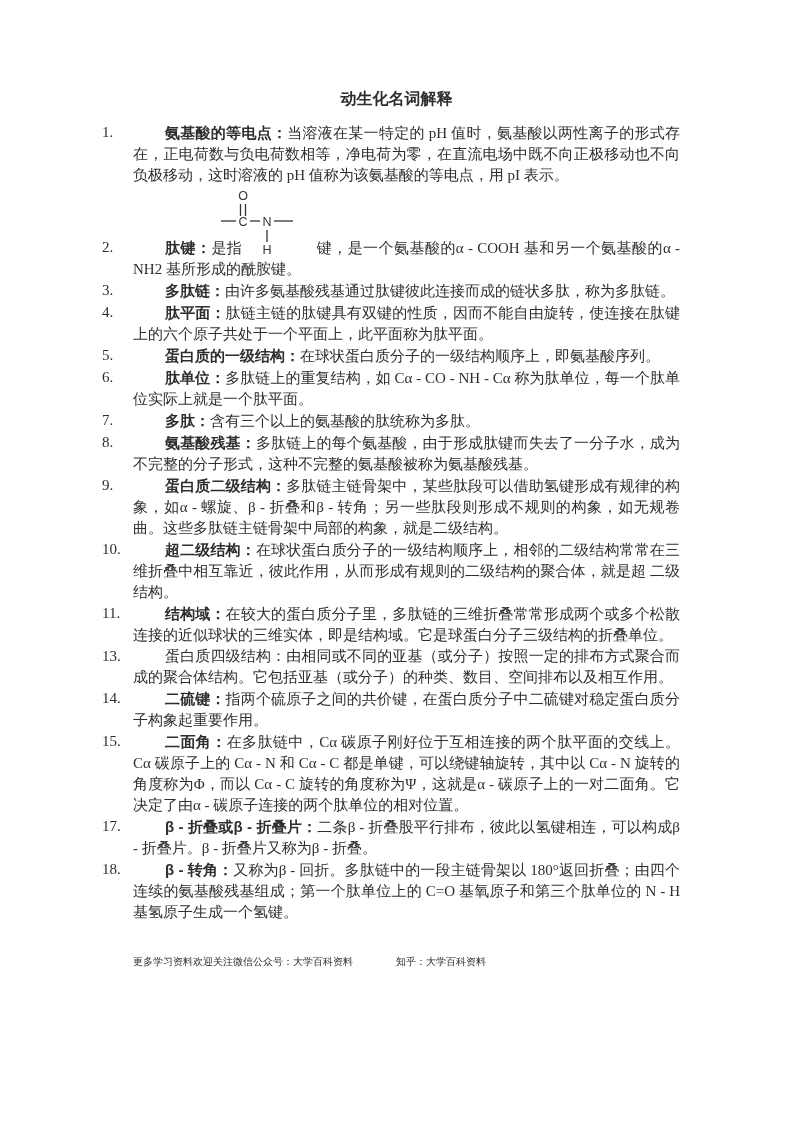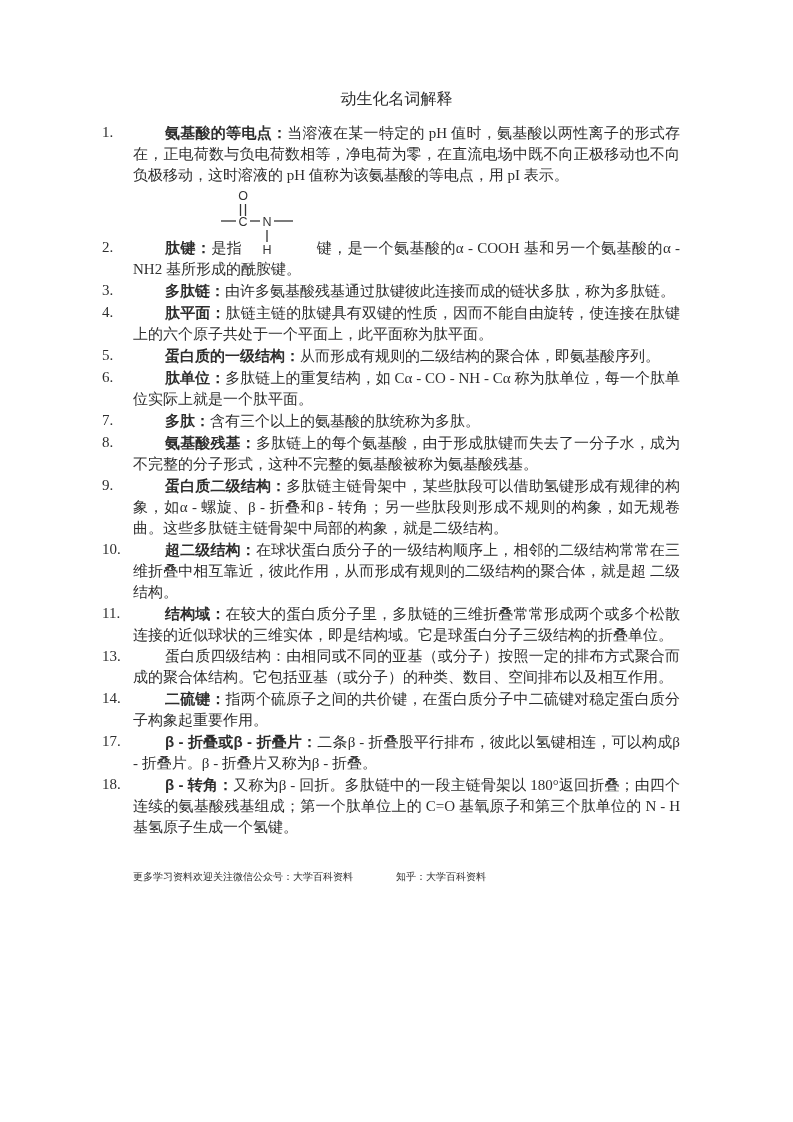--- a/index.html
+++ b/index.html
@@ -10,21 +10,21 @@
     color:#2e2e2e;
     font-family:"Liberation Serif","DejaVu Serif",serif;
     font-size:15px;line-height:21px;
     overflow:hidden;
     box-sizing:border-box;
   }
   .title{
     margin:0 0 13px 0;
     padding-top:88px;
     text-align:center;
-    font-weight:400;
+    font-weight:700;
     font-size:16px;
     font-family:"Liberation Sans","DejaVu Sans",sans-serif;
   }
   .list{
     margin:0 113px 0 133px;
     text-align:justify;
   }
   .item{position:relative;}
   .num{
     position:absolute;
@@ -92,21 +92,21 @@
       <span class="term">多肽链：</span><span>由许多氨基酸残基通过肽键彼此连接而成的链状多肽，称为多肽链。</span>
     </div>
 
     <div class="item">
       <span class="num">4.</span>
       <span class="term">肽平面：</span><span>肽链主链的肽键具有双键的性质，因而不能自由旋转，使连接在肽键上的六个原子共处于一个平面上，此平面称为肽平面。</span>
     </div>
 
     <div class="item">
       <span class="num">5.</span>
-      <span class="term">蛋白质的一级结构：</span><span>从而形成有规则的二级结构的聚合体，即氨基酸序列。</span>
+      <span class="term">蛋白质的一级结构：</span><span>在球状蛋白质分子的一级结构顺序上，即氨基酸序列。</span>
     </div>
 
     <div class="item">
       <span class="num">6.</span>
       <span class="term">肽单位：</span><span>多肽链上的重复结构，如 Cα - CO - NH - Cα 称为肽单位，每一个肽单位实际上就是一个肽平面。</span>
     </div>
 
     <div class="item">
       <span class="num">7.</span>
       <span class="term">多肽：</span><span>含有三个以上的氨基酸的肽统称为多肽。</span>
@@ -136,20 +136,24 @@
     <div class="item">
       <span class="num">13.</span>
       <span class="term plain">蛋白质四级结构：</span><span>由相同或不同的亚基（或分子）按照一定的排布方式聚合而成的聚合体结构。它包括亚基（或分子）的种类、数目、空间排布以及相互作用。</span>
     </div>
 
     <div class="item">
       <span class="num">14.</span>
       <span class="term">二硫键：</span><span>指两个硫原子之间的共价键，在蛋白质分子中二硫键对稳定蛋白质分子构象起重要作用。</span>
     </div>
 
+    <div class="item">
+      <span class="num">15.</span>
+      <span class="term">二面角：</span><span>在多肽链中，Cα 碳原子刚好位于互相连接的两个肽平面的交线上。Cα 碳原子上的 Cα - N 和 Cα - C 都是单键，可以绕键轴旋转，其中以 Cα - N 旋转的角度称为Φ，而以 Cα - C 旋转的角度称为Ψ，这就是α - 碳原子上的一对二面角。它决定了由α - 碳原子连接的两个肽单位的相对位置。</span>
+    </div>
 
 
     <div class="item">
       <span class="num">17.</span>
       <span class="term">β - 折叠或β - 折叠片：</span><span>二条β - 折叠股平行排布，彼此以氢键相连，可以构成β - 折叠片。β - 折叠片又称为β - 折叠。</span>
     </div>
 
     <div class="item">
       <span class="num">18.</span>
       <span class="term">β - 转角：</span><span>又称为β - 回折。多肽链中的一段主链骨架以 180°返回折叠；由四个连续的氨基酸残基组成；第一个肽单位上的 C=O 基氧原子和第三个肽单位的 N - H 基氢原子生成一个氢键。</span>

